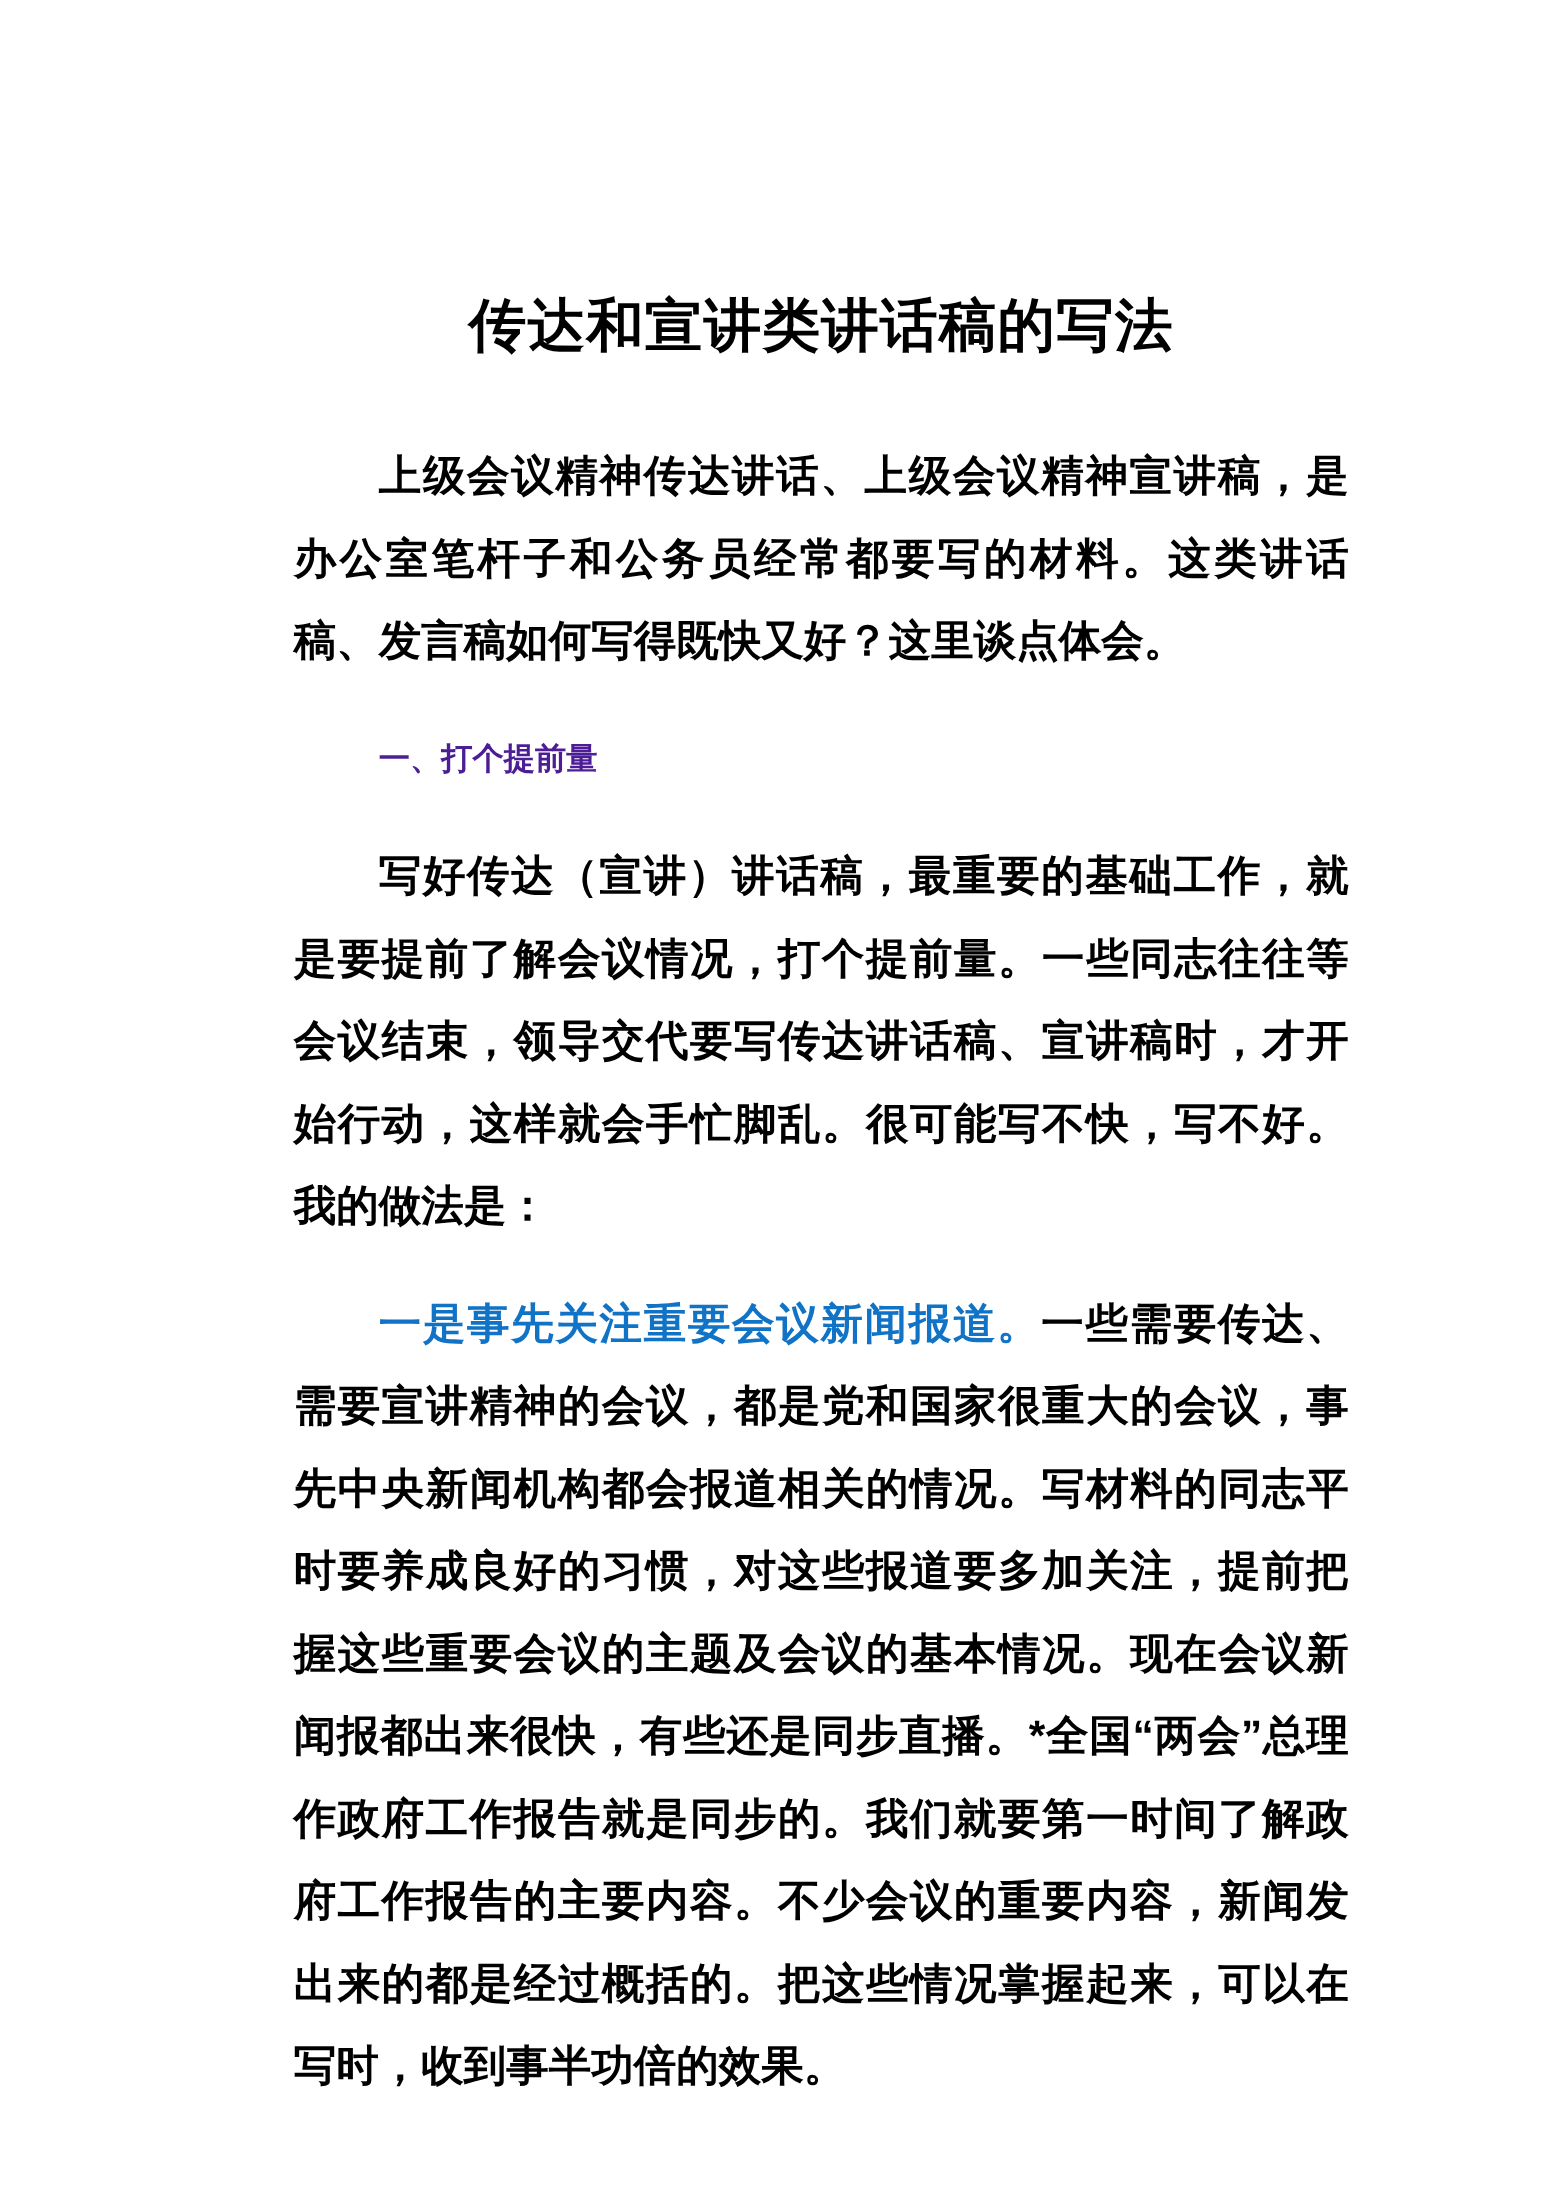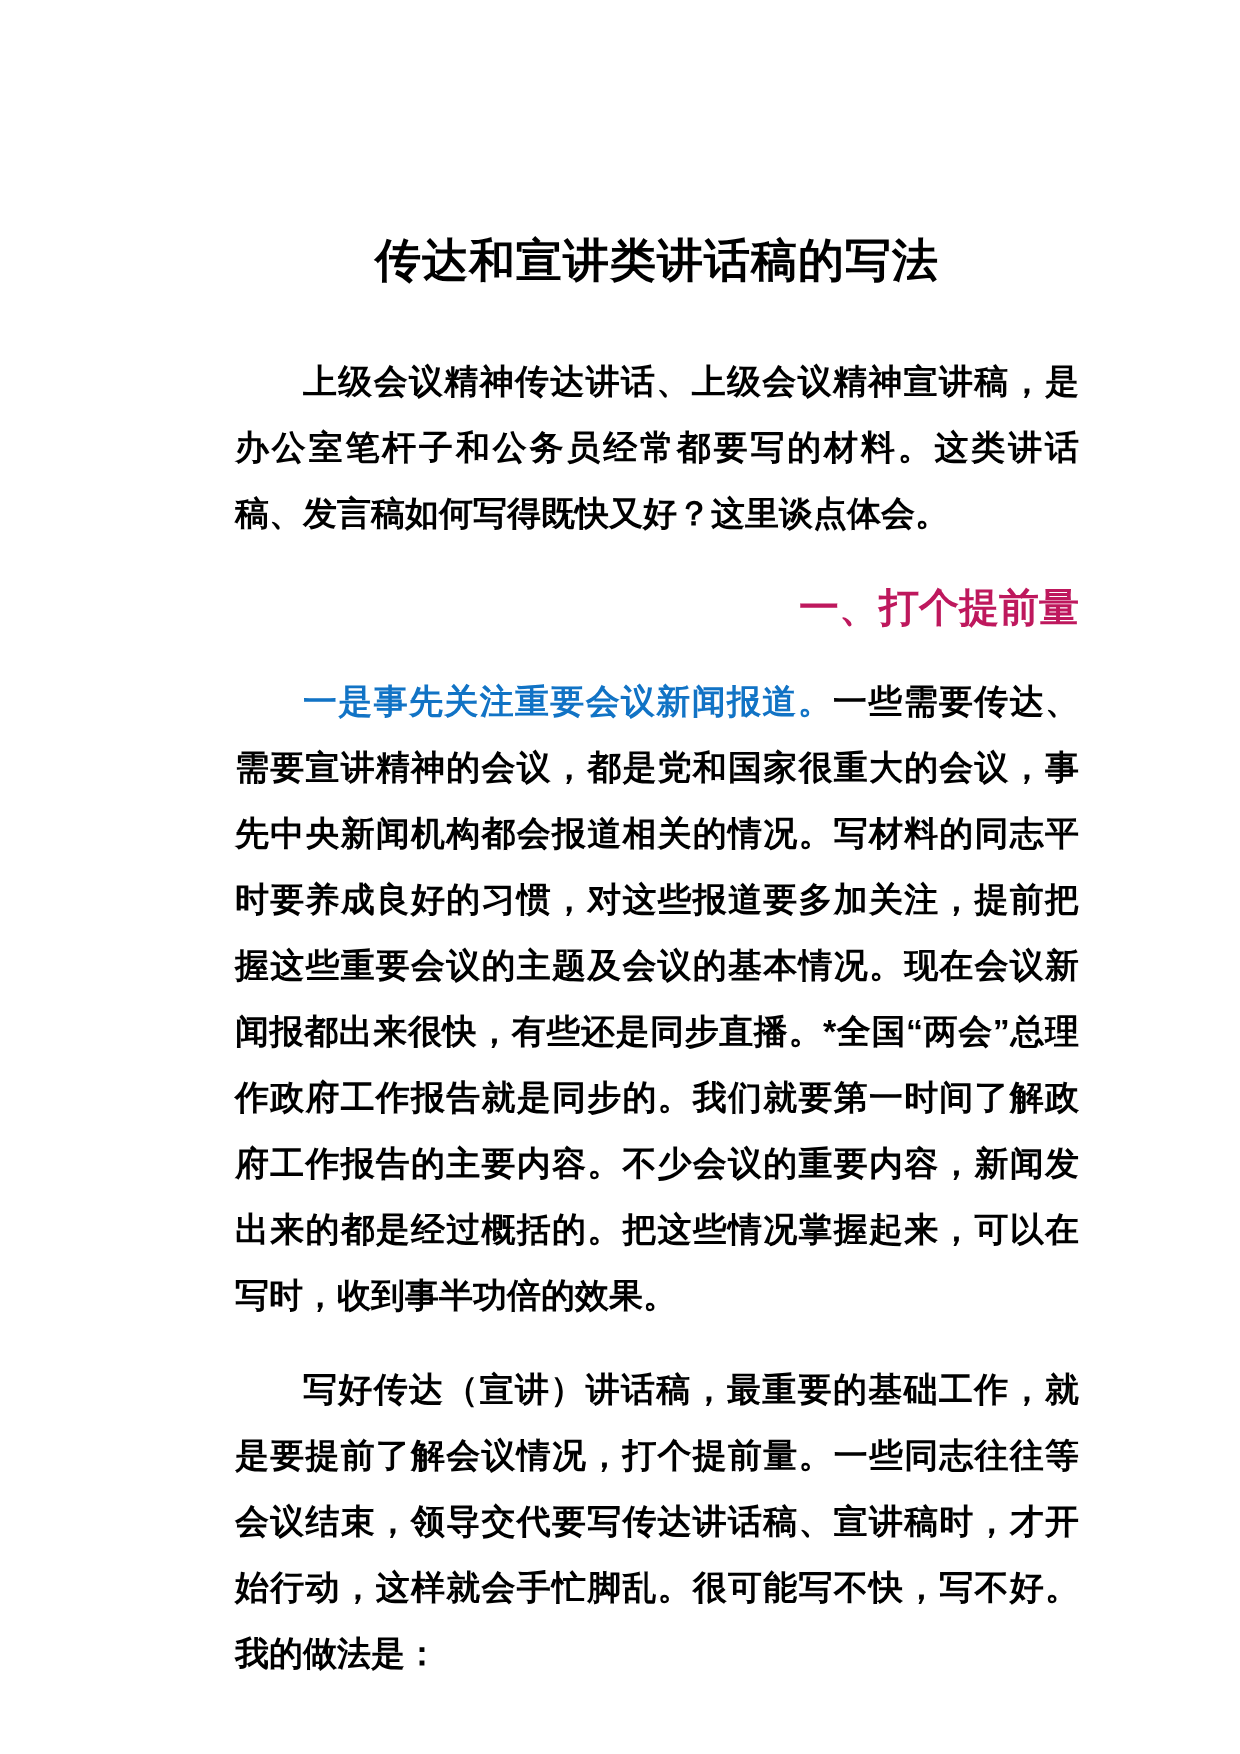--- a/index.html
+++ b/index.html
@@ -33,40 +33,39 @@
     line-height: 66px;
     text-align: justify;
     text-justify: inter-ideograph;
     text-indent: 68px;
     margin: 0 0 28px 0;
     color: #000000;
     word-break: break-all;
     font-weight: bold;
   }
   .section-heading {
-    font-size: 40px;
+    font-size: 25px;
     line-height: 66px;
     font-weight: 700;
     text-indent: 68px;
-    color: #be185d;
+    color: #4c1d95;
     margin: 0 0 28px 0;
-    text-align: right;
   }
   .lead-blue {
     color: #1173c5;
   }
 </style>
 </head>
 <body>
 
 <div class="page">
 
   <h1 class="doc-title">传达和宣讲类讲话稿的写法</h1>
 
   <p class="para">上级会议精神传达讲话、上级会议精神宣讲稿，是办公室笔杆子和公务员经常都要写的材料。这类讲话稿、发言稿如何写得既快又好？这里谈点体会。</p>
 
   <h2 class="section-heading">一、打个提前量</h2>
 
+  <p class="para">写好传达（宣讲）讲话稿，最重要的基础工作，就是要提前了解会议情况，打个提前量。一些同志往往等会议结束，领导交代要写传达讲话稿、宣讲稿时，才开始行动，这样就会手忙脚乱。很可能写不快，写不好。我的做法是：</p>
+
   <p class="para"><span class="lead-blue">一是事先关注重要会议新闻报道。</span><span>一些需要传达、需要宣讲精神的会议，都是党和国家很重大的会议，事先中央新闻机构都会报道相关的情况。写材料的同志平时要养成良好的习惯，对这些报道要多加关注，提前把握这些重要会议的主题及会议的基本情况。现在会议新闻报都出来很快，有些还是同步直播。*全国“两会”总理作政府工作报告就是同步的。我们就要第一时间了解政府工作报告的主要内容。不少会议的重要内容，新闻发出来的都是经过概括的。把这些情况掌握起来，可以在写时，收到事半功倍的效果。</span></p>
-
-  <p class="para">写好传达（宣讲）讲话稿，最重要的基础工作，就是要提前了解会议情况，打个提前量。一些同志往往等会议结束，领导交代要写传达讲话稿、宣讲稿时，才开始行动，这样就会手忙脚乱。很可能写不快，写不好。我的做法是：</p>
 
 </div>
 
 </body></html>

